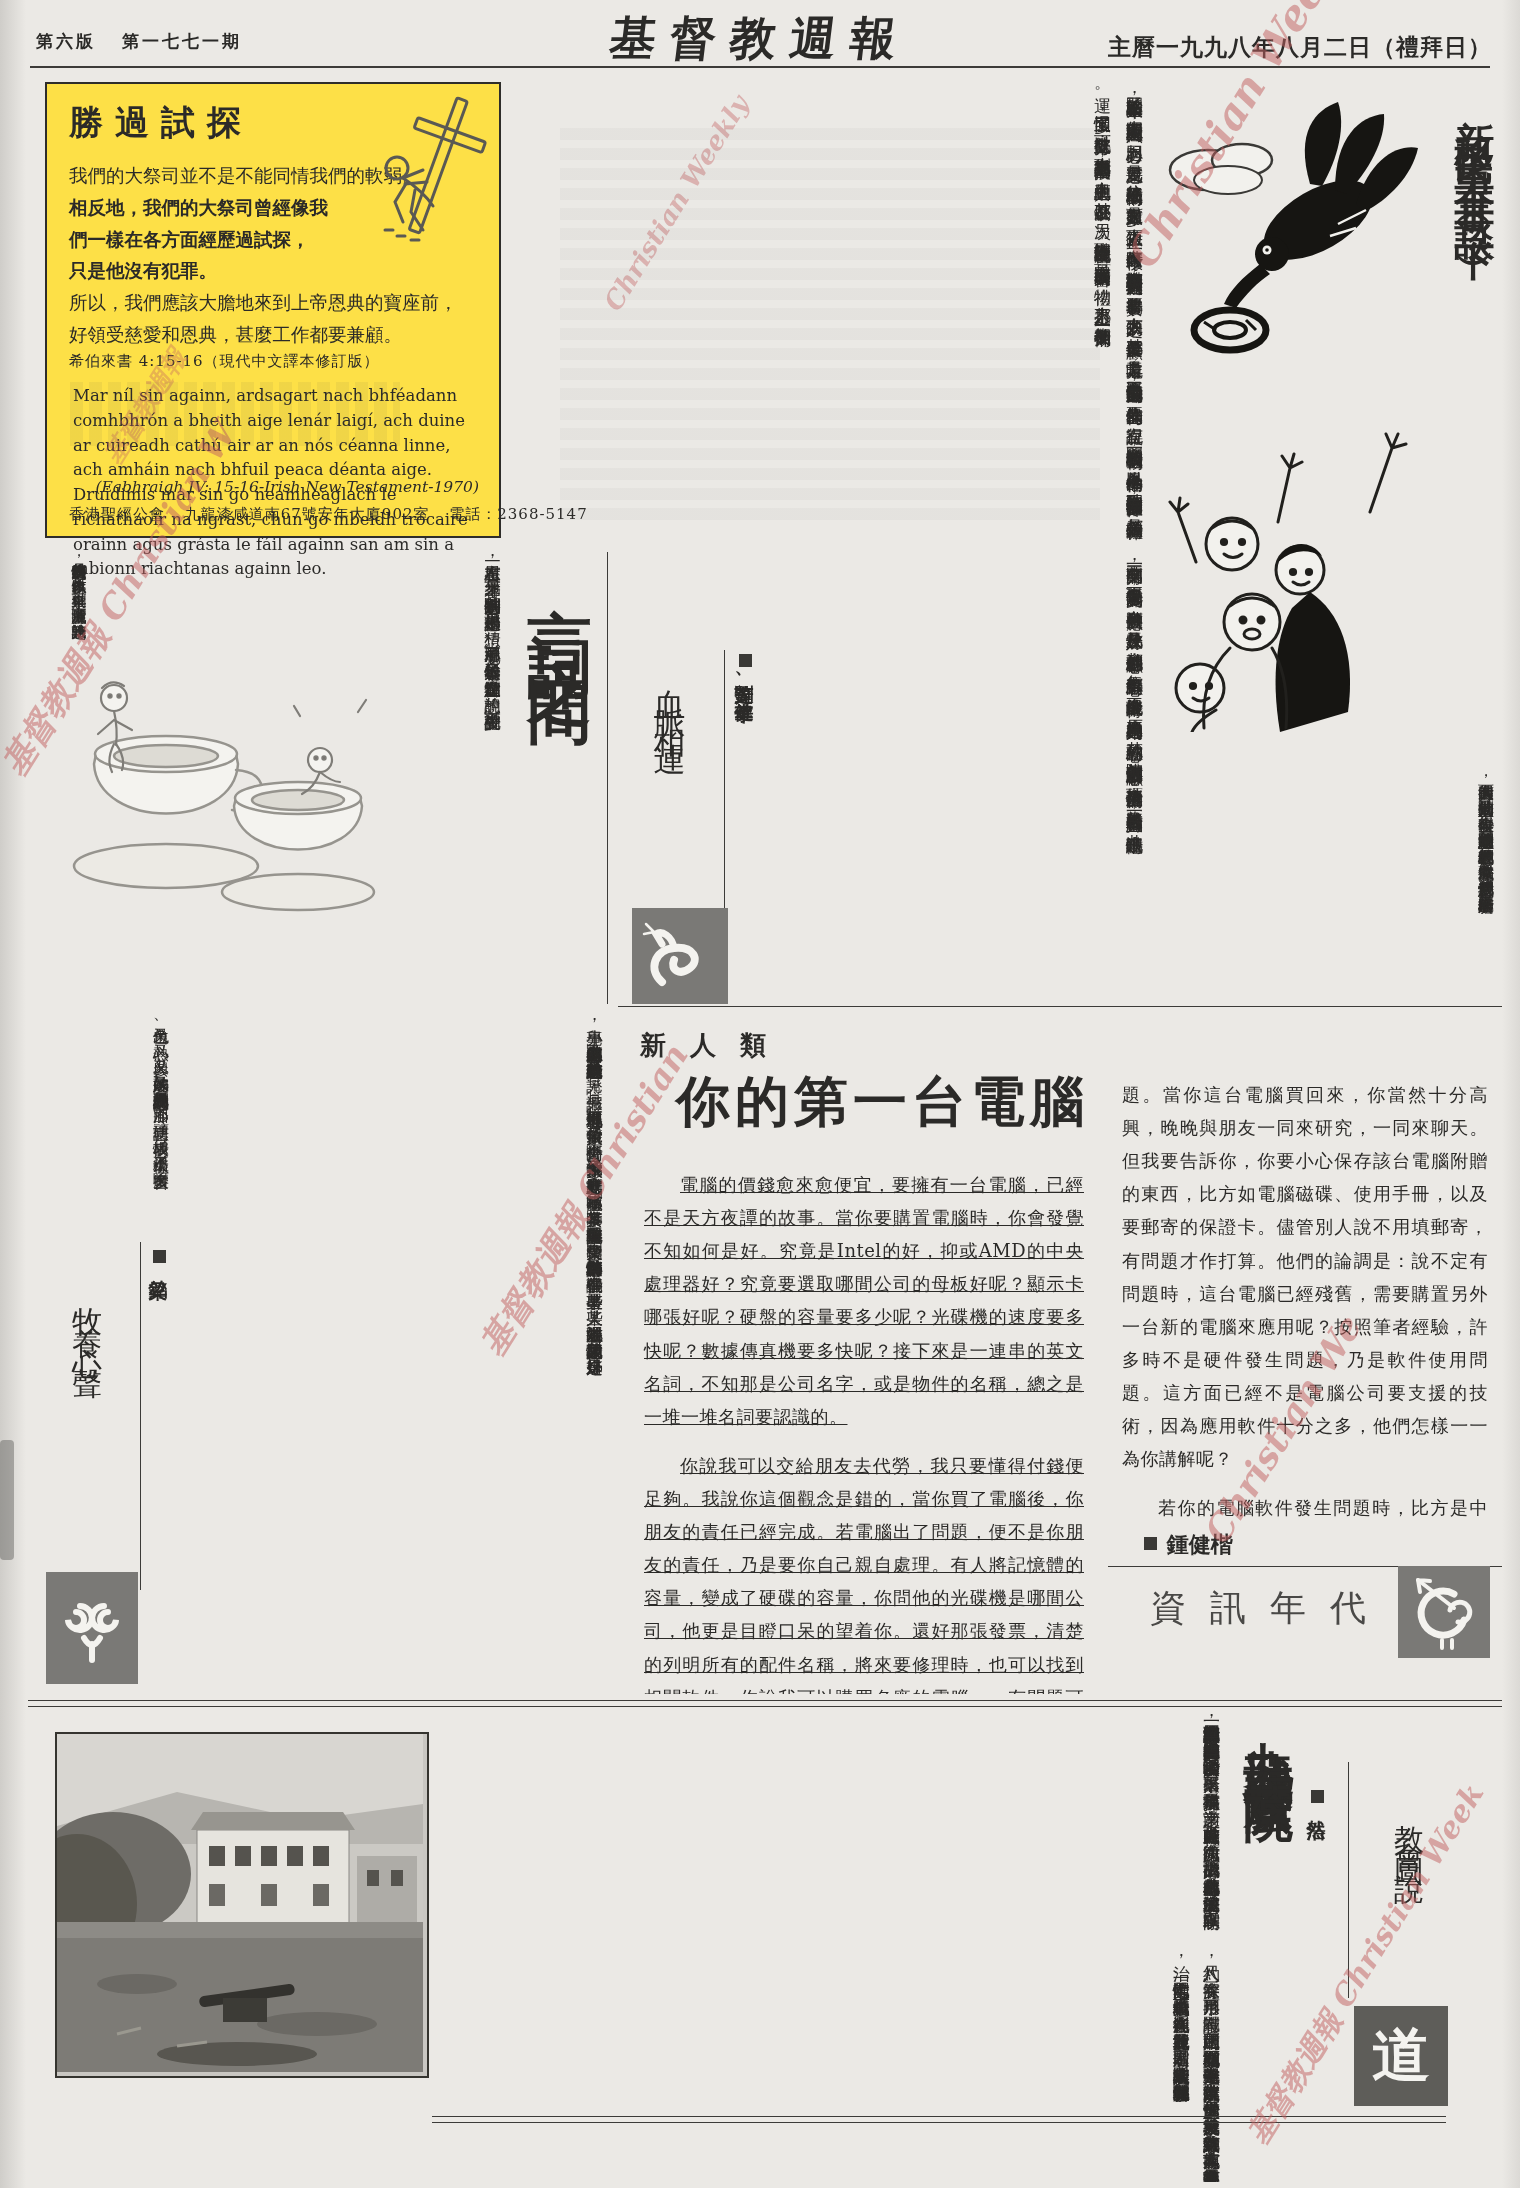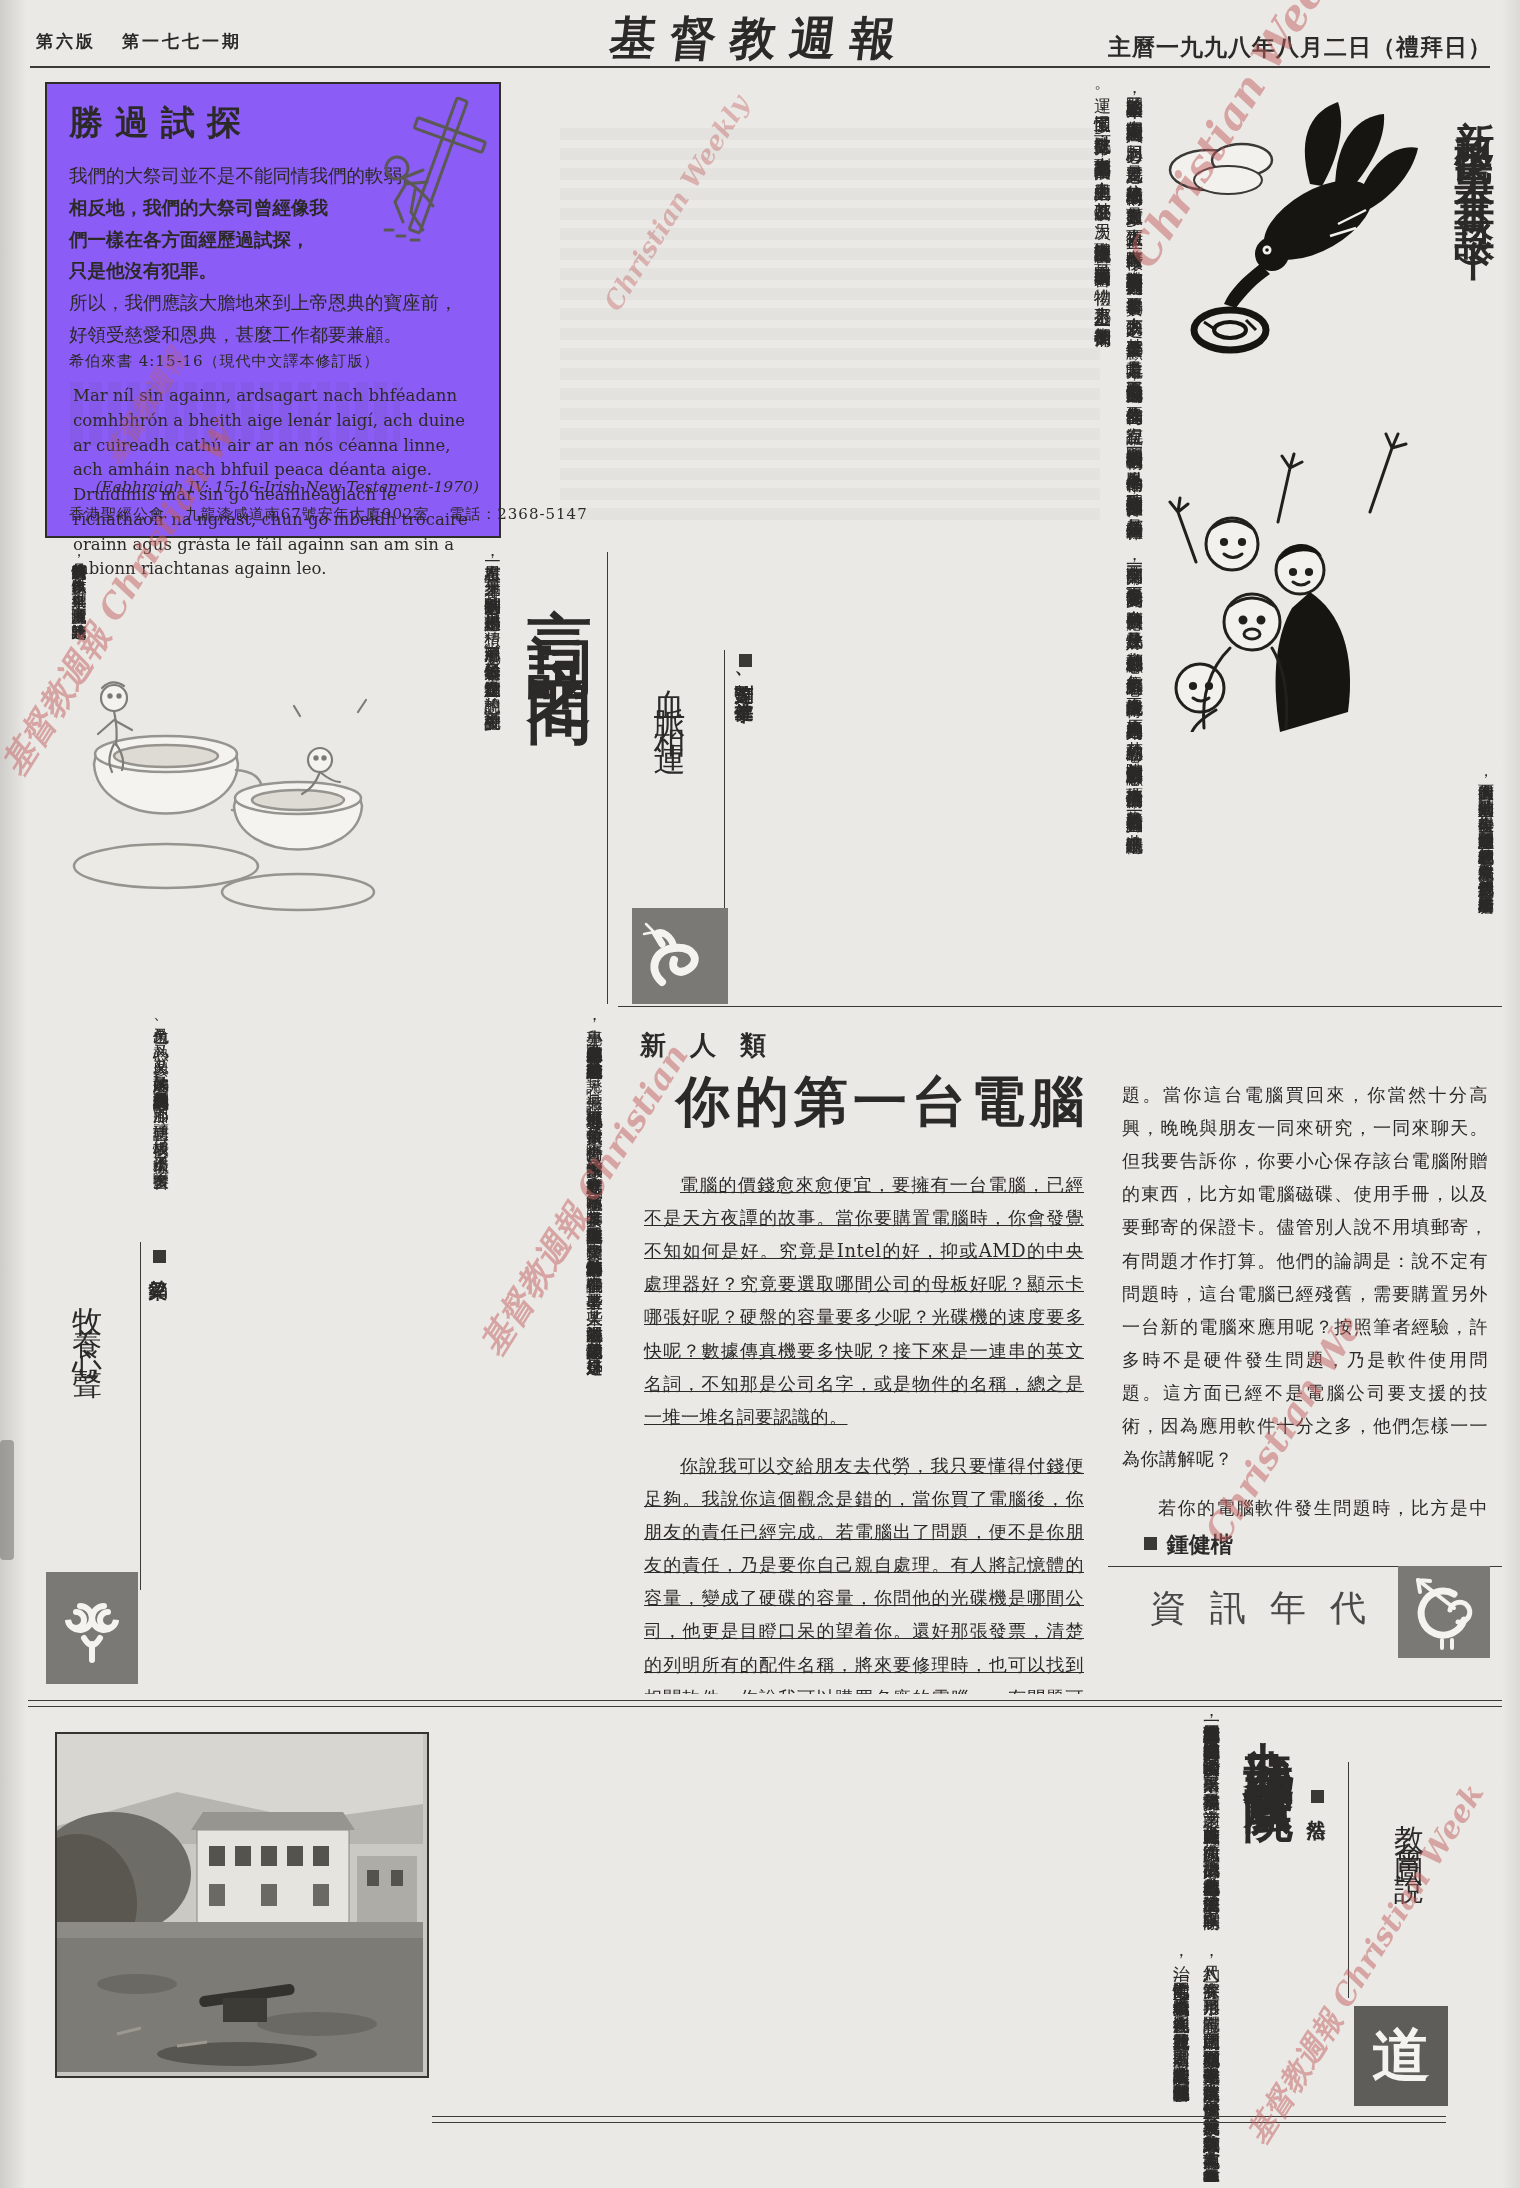--- a/index.html
+++ b/index.html
@@ -15,21 +15,21 @@
   .hdr-rule{position:absolute;left:30px;width:1460px;top:66px;border-top:2px solid #3c3b38;}
   
   .vtext{writing-mode:vertical-rl;text-orientation:mixed;}
   .rule-v{position:absolute;border-left:1.5px solid #3c3b38;}
   .rule-h{position:absolute;border-top:1.5px solid #3c3b38;}
   .rule-double{position:absolute;height:5px;border-top:1.5px solid #3c3b38;border-bottom:1.5px solid #3c3b38;}
   .icon-box{position:absolute;background:#7a7976;display:flex;align-items:center;justify-content:center;}
   .byline{font-weight:bold;}
   .byline .sq{display:inline-block;width:13px;height:13px;background:#3a3936;margin:2px;}
   
-  .bible-box{position:absolute;left:45px;top:82px;width:452px;height:452px;border:2.5px solid #2e2d2a;background:#8b5cf6;}
+  .bible-box{position:absolute;left:45px;top:82px;width:452px;height:452px;border:2.5px solid #2e2d2a;background:#fde047;}
   .bb-headline{position:absolute;left:22px;top:16px;font-size:34px;font-weight:bold;letter-spacing:12px;}
   .bb-verse{position:absolute;left:22px;top:76px;width:408px;font-size:18.5px;line-height:1.72;}
   .bb-verse .vl{padding-right:0;}
   .bb-verse .vl.short{width:262px;font-weight:bold;}
   .bb-citation{position:absolute;left:22px;top:268px;width:408px;text-align:left;font-size:15px;letter-spacing:1px;}
   .bb-irish{position:absolute;left:26px;top:300px;width:410px;font-size:16.5px;line-height:1.5;}
   .bb-irish-cit{position:absolute;left:22px;top:394px;width:410px;text-align:right;font-style:italic;font-size:15.5px;}
   .bb-footer{position:absolute;left:22px;bottom:12px;width:410px;font-size:15px;letter-spacing:1px;white-space:nowrap;}
   .bb-footer span{margin-right:14px;}
   .cross-illu{position:absolute;right:4px;top:6px;}

